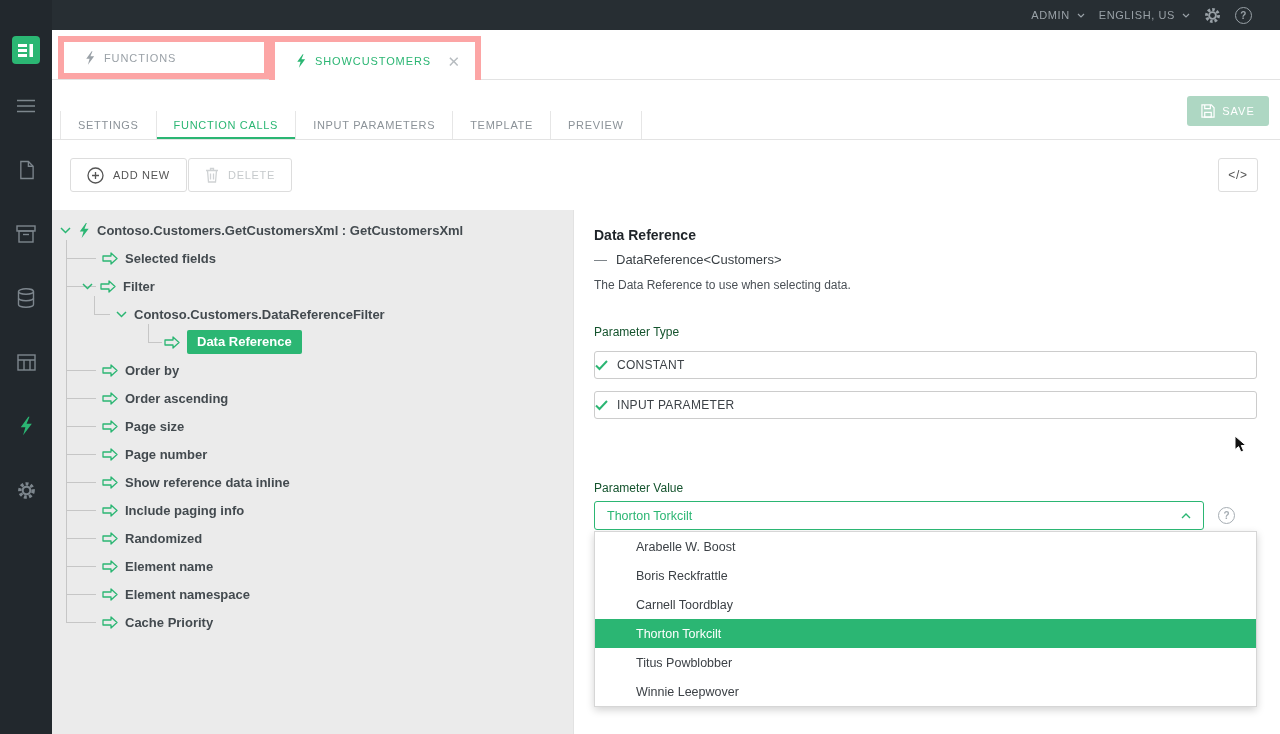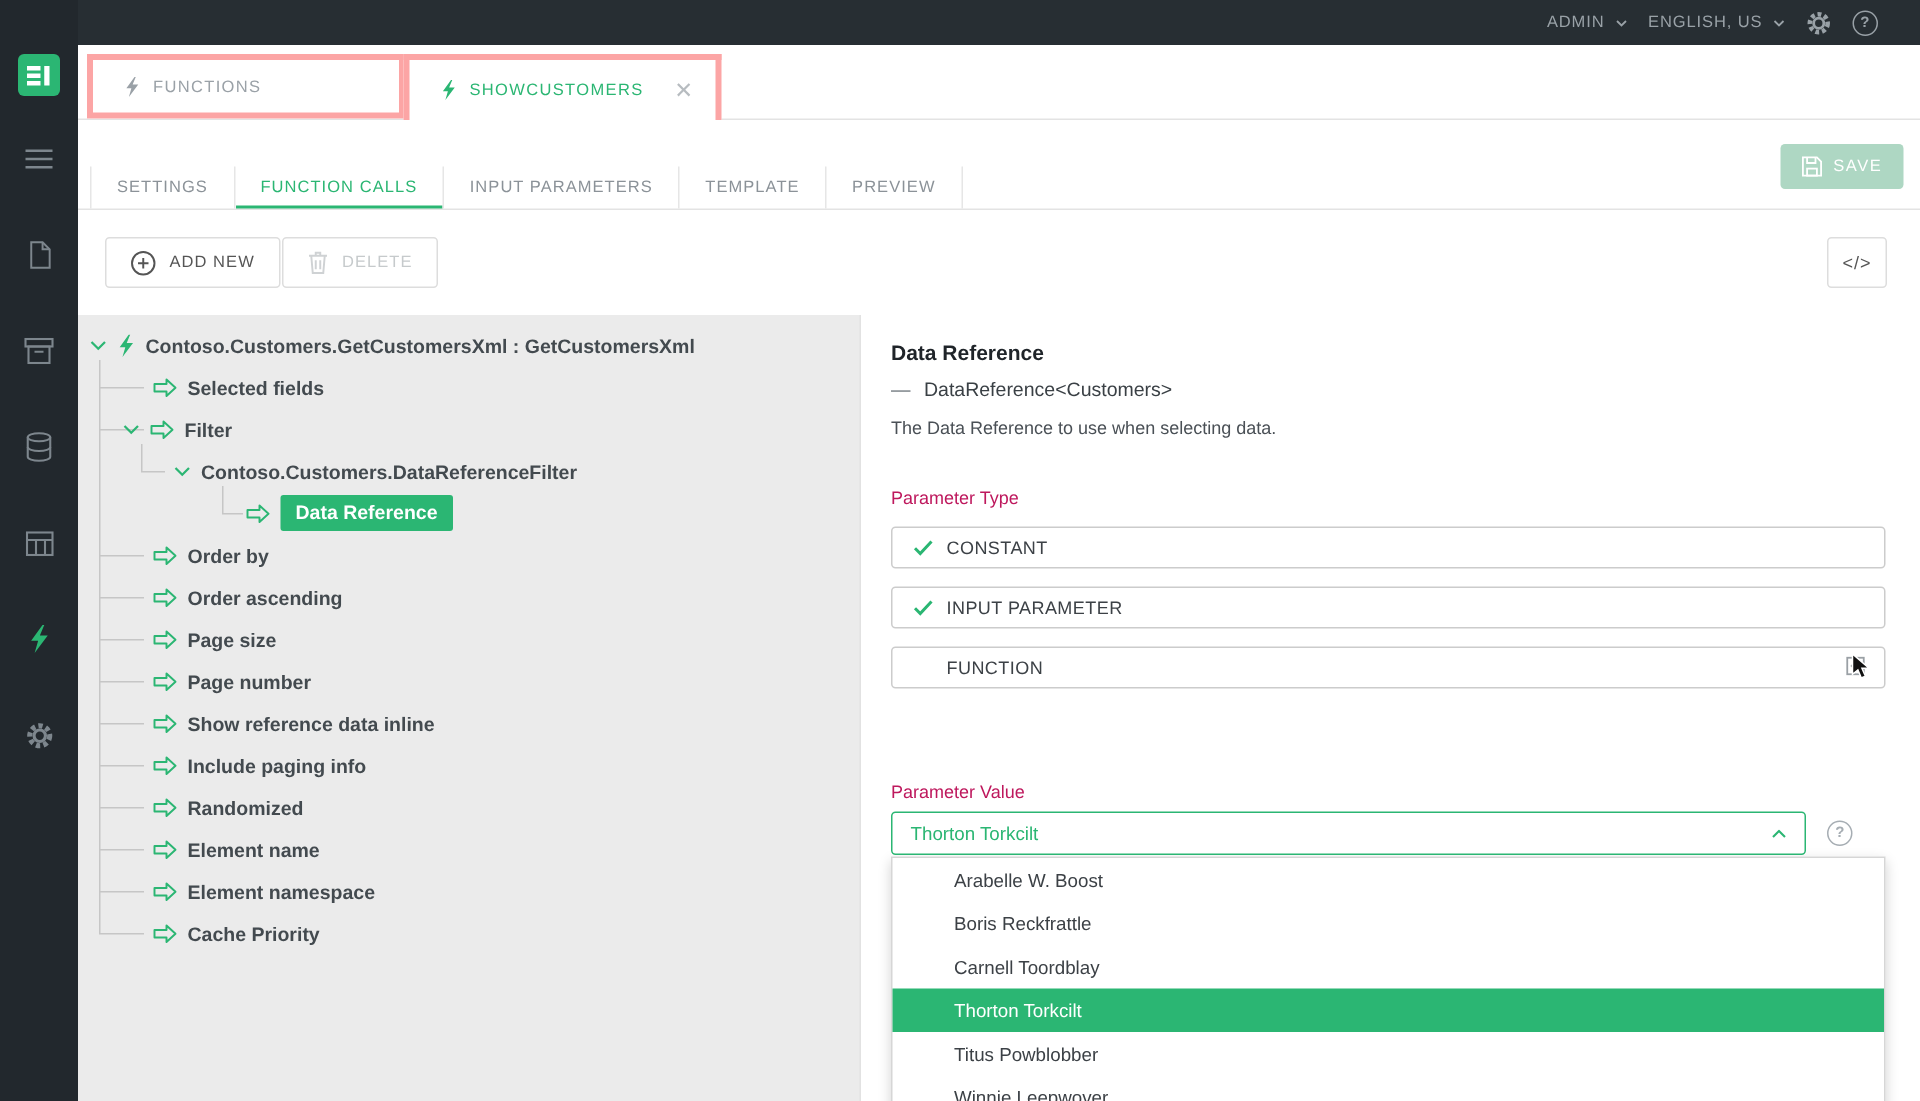--- a/index.html
+++ b/index.html
@@ -24,21 +24,21 @@
   .side-icons { margin-top:31px; display:flex; flex-direction:column; gap:42px; align-items:center; }
   .side-icon { height:22px; display:flex; align-items:center; justify-content:center; }
 
   
   .main { position:absolute; left:52px; top:30px; width:1228px; height:704px; background:#fff; }
 
   
   .tabstrip { position:relative; height:50px; border-bottom:1px solid #e3e3e3; display:flex;
             align-items:flex-end; padding-left:6px; }
   .tab { width:212px; height:43px; display:flex; align-items:center; gap:9px; padding:0 14px 0 21px;
-            border:4px solid #fca5a5; background:#fff; font-size:11px; letter-spacing:.9px;
+            border:6px solid #fca5a5; background:#fff; font-size:11px; letter-spacing:.9px;
             color:#9aa1a7; cursor:pointer; }
   .tab + .tab { margin-left:-1px; }
   .tab.active { color:#2bb673; height:44px; margin-bottom:-1px; z-index:2; background:#fff; border-bottom:none; }
   .tab .close { margin-left:auto; color:#b7bcc0; font-size:15px; line-height:1; }
 
   
   .subheader { position:relative; height:60px; border-bottom:1px solid #e3e3e3; }
   .subtabs { position:absolute; left:8px; bottom:0; display:flex; height:28px; }
   .subtab { display:flex; align-items:center; padding:0 17px; font-size:11px; letter-spacing:.7px;
             color:#8b9298; border-right:1px solid #e6e6e6; cursor:pointer; }
@@ -70,24 +70,24 @@
   .vline,.hstub { position:absolute; background:#c6c6c6; }
   .vline { width:1px; }
   .hstub { height:1px; left:14px; width:30px; }
   .sel-label { background:#2bb673; color:#fff; padding:4px 10px 5px; border-radius:2px; }
 
   
   .detail-title { margin-top:17px; font-size:14px; font-weight:bold; color:#1f2429; }
   .detail-subtitle { margin-top:9px; font-size:13px; color:#3a4045; display:flex; gap:9px; align-items:center;}
   .detail-subtitle .dash { color:#6d757b; }
   .detail-desc { margin-top:11px; font-size:12px; color:#4a5056; }
-  .field-label { margin-top:33px; font-size:12px; color:#be185d; }
+  .field-label { margin-top:33px; font-size:12px; color:#14532d; }
   .field-label.pv { margin-top:62px; }
   .type-option { margin-top:12px; height:28px; border:1px solid #ccc; border-radius:3px;
-            display:flex; align-items:center; padding:0 10px 0 14px; gap:0; font-size:12px;
+            display:flex; align-items:center; padding:0 10px 0 0; gap:0; font-size:12px;
             color:#3c4146; letter-spacing:.3px; cursor:pointer; background:#fff; }
   .type-option:first-of-type { margin-top:7px; }
   .type-option:last-of-type { margin-top:13px; }
   .check-slot { width:22px; display:flex; align-items:center; }
   .default-icon { margin-left:auto; display:flex; align-items:center; }
   .select-row { margin-top:6px; display:flex; align-items:center; }
   .select { width:610px; height:29px; border:1.5px solid #2bb673; border-radius:3px; background:#fff;
             display:flex; align-items:center; padding:0 12px; color:#2bb673; font-size:12.5px;
             cursor:pointer; }
   .select .chev-up { margin-left:auto; }
@@ -383,30 +383,20 @@
         <span>CONSTANT</span>
       </div>
       <div class="type-option">
         <span class="check-slot">
           <svg width="13" height="11" viewBox="0 0 13 11" fill="none" stroke="#2bb673" stroke-width="2">
               <path d="M1 5.5l3.5 3.5L12 1"></path>
             </svg>
         </span>
         <span>INPUT PARAMETER</span>
       </div>
-      <div class="type-option">
-        <span class="check-slot"></span>
-        <span>FUNCTION</span>
-        <span class="default-icon">
-          <svg width="16" height="16" viewBox="0 0 16 16" fill="none" stroke="#9aa0a5" stroke-width="1.2">
-              <rect x="1.5" y="1.5" width="11" height="11"></rect>
-              <path d="M4 6.5l2 2L9.5 4"></path>
-            </svg>
-        </span>
-      </div>
 
       <div class="field-label pv">Parameter Value</div>
 
       <div class="select-row">
         <div class="select">
           <span>Thorton Torkcilt</span>
           <svg class="chev-up" width="10" height="6" viewBox="0 0 10 6" fill="none" stroke="#2bb673" stroke-width="1.4">
               <path d="M1 5l4-4 4 4"></path>
             </svg>
         </div>

